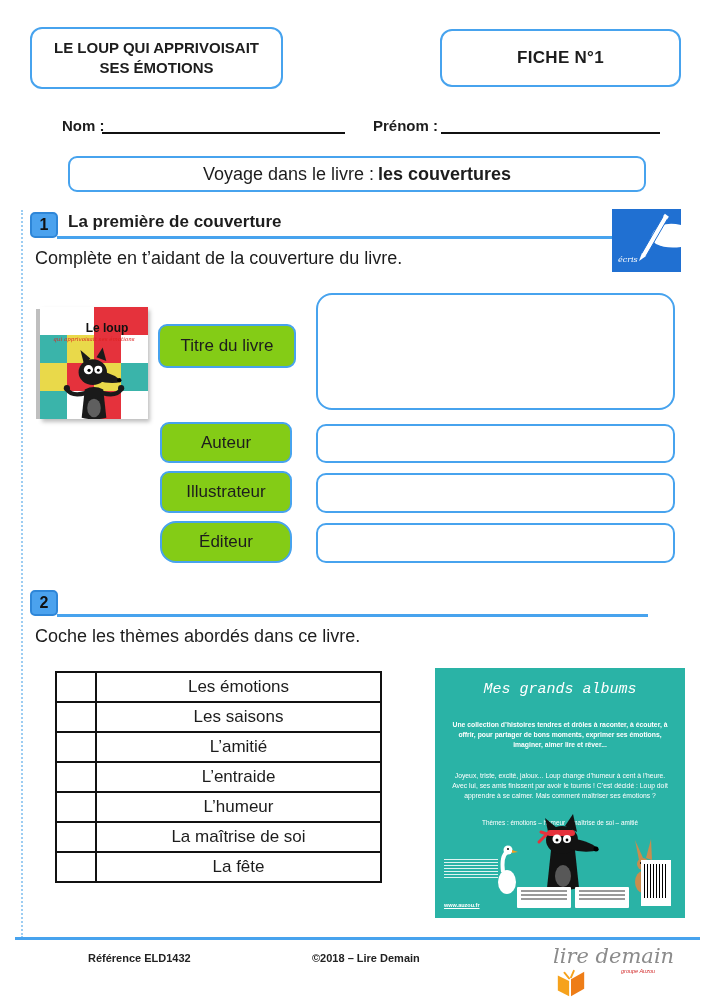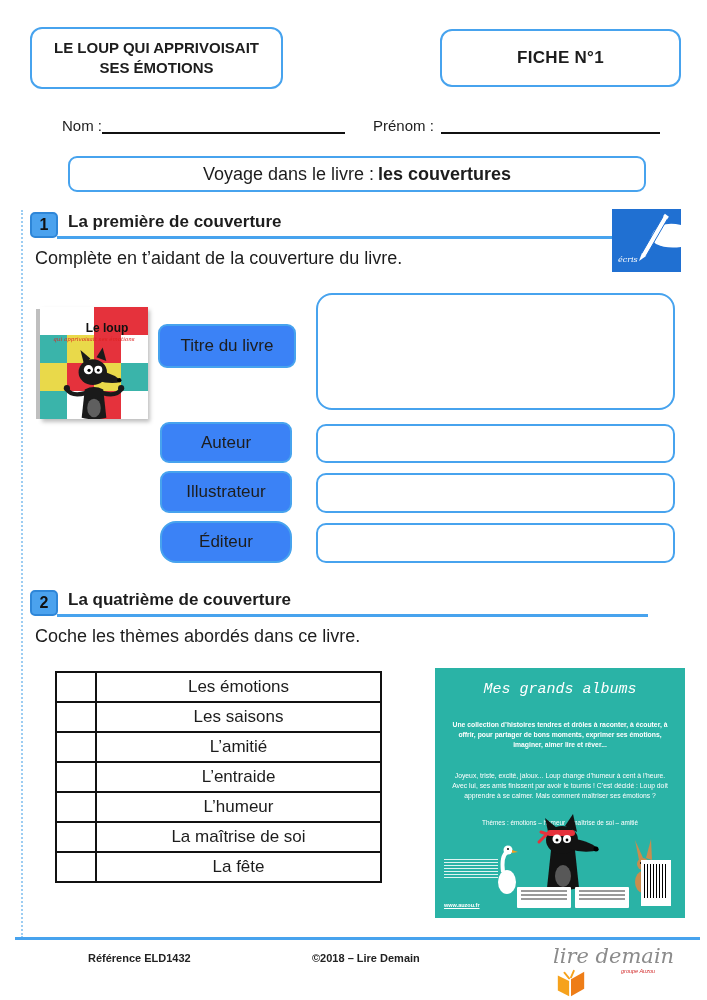--- a/index.html
+++ b/index.html
@@ -5,21 +5,21 @@
   * { margin:0; padding:0; box-sizing:border-box; }
   body { background:#fff; font-family:"Liberation Sans", sans-serif; color:#1d1d1d; }
   .page { position:relative; width:707px; height:1000px; background:#fff; overflow:hidden; }
 
   
   .hdr-box { position:absolute; border:2px solid #47a3ee; border-radius:12px; display:flex; align-items:center; justify-content:center; text-align:center; font-weight:bold; background:#fff; }
   .hdr-left { left:30px; top:27px; width:253px; height:62px; font-size:15px; line-height:1.35; padding:0 14px; }
   .hdr-right { left:440px; top:29px; width:241px; height:58px; font-size:17px; letter-spacing:.3px; }
 
   
-  .nm-label { position:absolute; font-size:15px; font-weight:400; }
+  .nm-label { position:absolute; font-size:15px; font-weight:700; }
   .wline { position:absolute; border-bottom:2px solid #111; }
 
   
   .subtitle-box { position:absolute; left:68px; top:156px; width:578px; height:36px; border:2px solid #47a3ee; border-radius:9px; display:flex; align-items:center; justify-content:center; font-size:18px; }
   .subtitle-box b { margin-left:4px; }
 
   
   .dotline { position:absolute; left:21px; top:210px; height:728px; border-left:2px dotted #9ccdf2; }
 
   
@@ -34,21 +34,21 @@
 
   
   .cover { position:absolute; left:40px; top:307px; width:108px; height:112px; box-shadow:2px 3px 4px rgba(0,0,0,.25); }
   .cover-spine { position:absolute; left:-4px; top:2px; width:4px; height:110px; background:#bfbfbf; }
   .cover-grid { position:absolute; inset:0; display:grid; grid-template-columns:repeat(4,1fr); grid-template-rows:repeat(4,1fr); }
   .cover-title { position:absolute; left:0; right:0; top:14px; text-align:center; font-weight:bold; font-size:12px; color:#111; z-index:3;padding-left:26px; }
   .cover-sub { position:absolute; left:0; right:0; top:29px; text-align:center; font-size:5.5px; font-style:italic; color:#d22; z-index:3; font-family:"DejaVu Serif", serif; }
   .cover-wolf { position:absolute; left:10px; bottom:0; width:88px; height:74px; z-index:2; }
 
   
-  .fld { position:absolute; border:2px solid #47a3ee; border-radius:9px; display:flex; align-items:center; justify-content:center; font-size:17px; background:#3b82f6; }
+  .fld { position:absolute; border:2px solid #47a3ee; border-radius:9px; display:flex; align-items:center; justify-content:center; font-size:17px; background:#84cc16; }
   .ans { position:absolute; border:2px solid #47a3ee; background:#fff; }
 
   
   .themes { position:absolute; left:55px; top:671px; border-collapse:collapse; }
   .themes td { border:2px solid #111; height:30px; font-size:17px; text-align:center; }
   .themes td.chk { width:40px; }
   .themes td.lbl { width:285px; }
 
   
   .backcover { position:absolute; left:435px; top:668px; width:250px; height:250px; background:#2ab3a6; color:#fff; }
@@ -163,21 +163,20 @@
   <div class="fld" style="left:160px; top:521px; width:132px; height:42px;border-radius:16px;">Éditeur</div>
 
   <div class="ans" style="left:316px; top:293px; width:359px; height:117px; border-radius:16px;"></div>
   <div class="ans" style="left:316px; top:424px; width:359px; height:39px; border-radius:10px;"></div>
   <div class="ans" style="left:316px; top:473px; width:359px; height:40px; border-radius:10px;"></div>
   <div class="ans" style="left:316px; top:523px; width:359px; height:40px; border-radius:10px;"></div>
 
   <div class="sec-marker" style="left:30px; top:590px;">
     <span>2</span>
   </div>
-  <div class="sec-title" style="left:68px; top:590px;">La quatrième de couverture</div>
   <div class="sec-line" style="left:57px; top:614px; width:591px;"></div>
 
   <div class="instruction" style="left:35px; top:626px;">Coche les thèmes abordés dans ce livre.</div>
 
   <table class="themes">
     <tbody>
         <tr>
           <td class="chk"></td>
           <td class="lbl">Les émotions</td>
         </tr>

